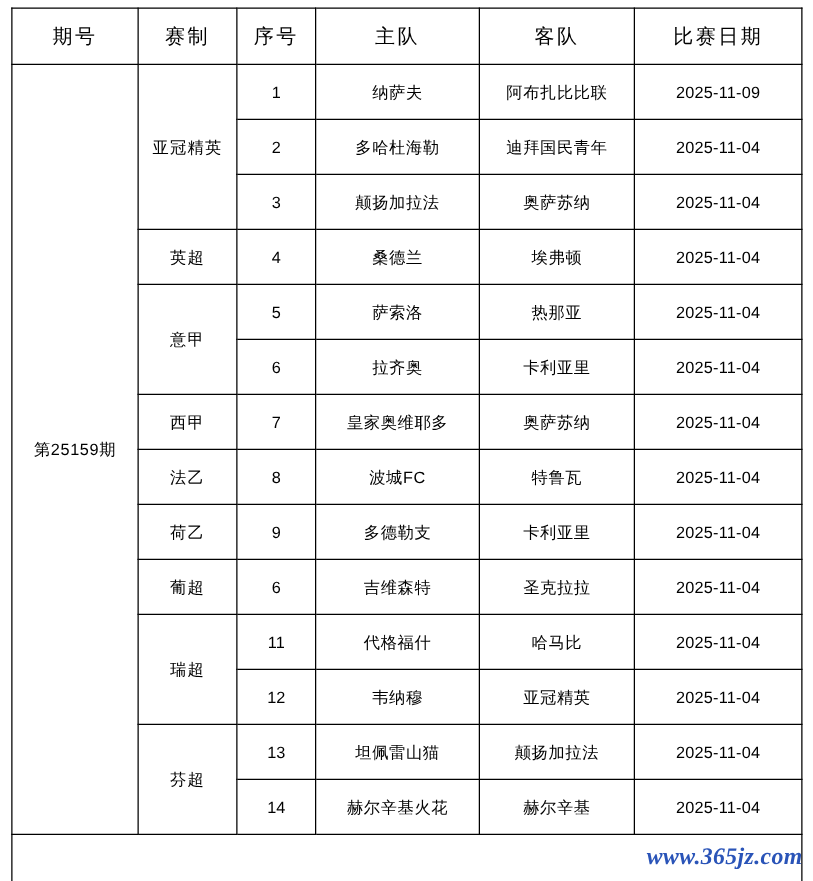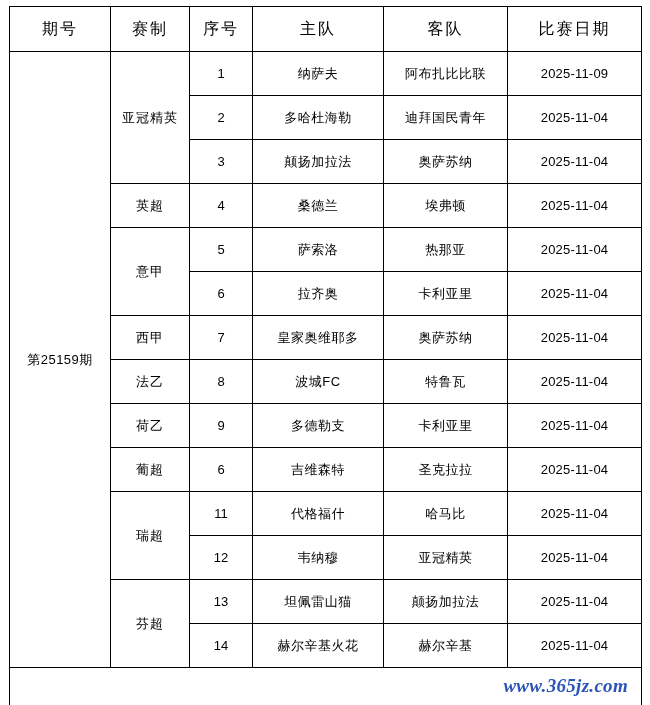--- a/index.html
+++ b/index.html
@@ -70,21 +70,21 @@
 
   .spacer-row td {
     height: 26px;
     border-left: 1px solid #000;
     border-right: 1px solid #000;
     border-top: 1px solid #000;
     border-bottom: 1px solid #000;
   }
   .watermark {
     position: absolute;
-    right: 22px;
+    right: 8px;
     bottom: 8px;
     font-family: "Liberation Serif", "DejaVu Serif", serif;
     font-style: italic;
     font-weight: bold;
     font-size: 19px;
     color: #2a54b8;
     letter-spacing: 0.3px;
   }
 </style>
 </head>

